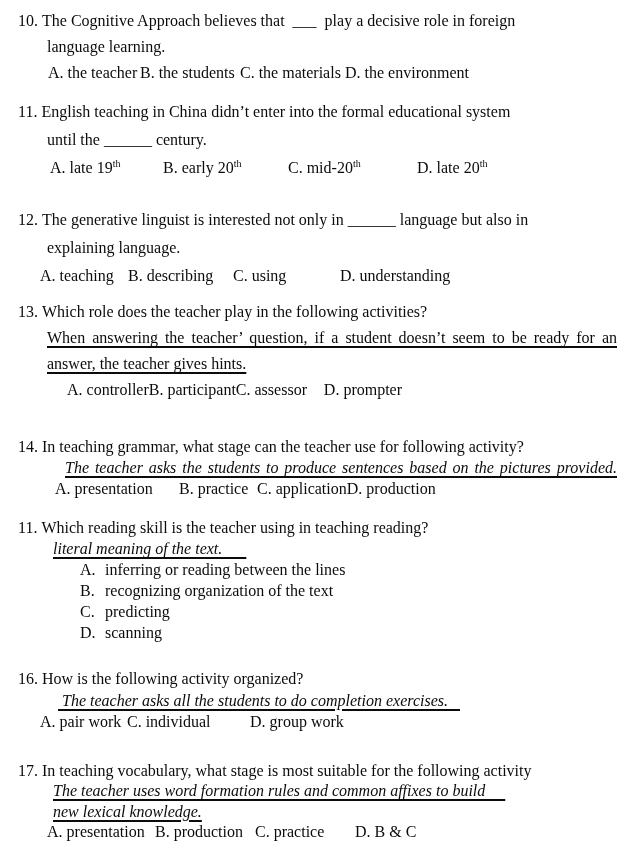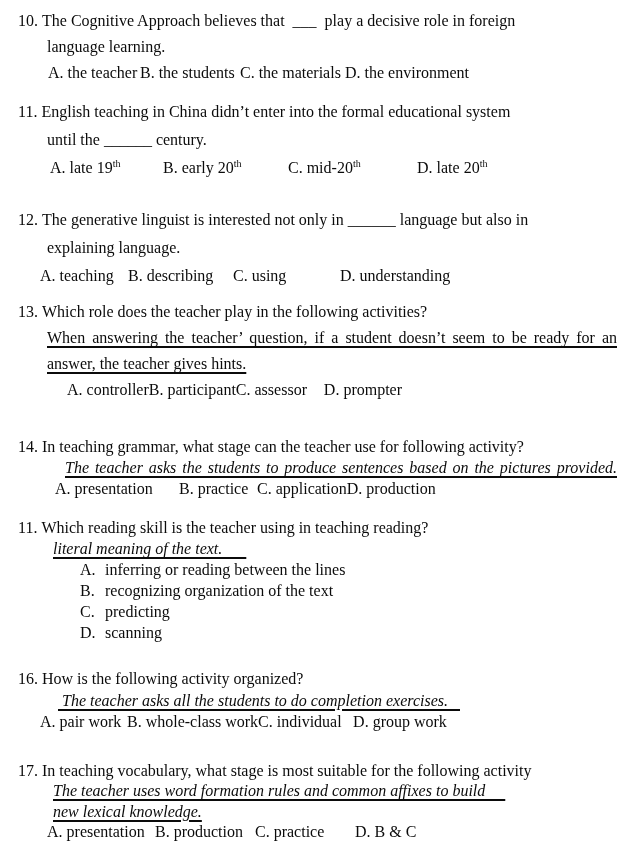--- a/index.html
+++ b/index.html
@@ -155,21 +155,20 @@
     <div class="line copt"><span class="letter">B.</span><span>recognizing organization of the text</span></div>
     <div class="line copt"><span class="letter">C.</span><span>predicting</span></div>
     <div class="line copt"><span class="letter">D.</span><span>scanning</span></div>
   </div>
 
   <div class="q q16">
     <div class="line"><span class="num">16.</span><span>How is the following activity organized?</span></div>
     <div class="line act"><span class="u it"> The teacher asks all the students to do completion exercises.   </span></div>
     <div class="line opts">
       <span class="opt">A. pair work</span>
-      <span class="opt">B. whole-class work</span>
       <span class="opt">C. individual</span>
       <span class="opt">D. group work</span>
     </div>
   </div>
 
   <div class="q q17">
     <div class="line"><span class="num">17.</span><span>In teaching vocabulary, what stage is most suitable for the following activity</span></div>
     <div class="line act"><span class="u it">The teacher uses word formation rules and common affixes to build     </span></div>
     <div class="line act"><span class="u it">new lexical knowledge.</span></div>
     <div class="line opts">

